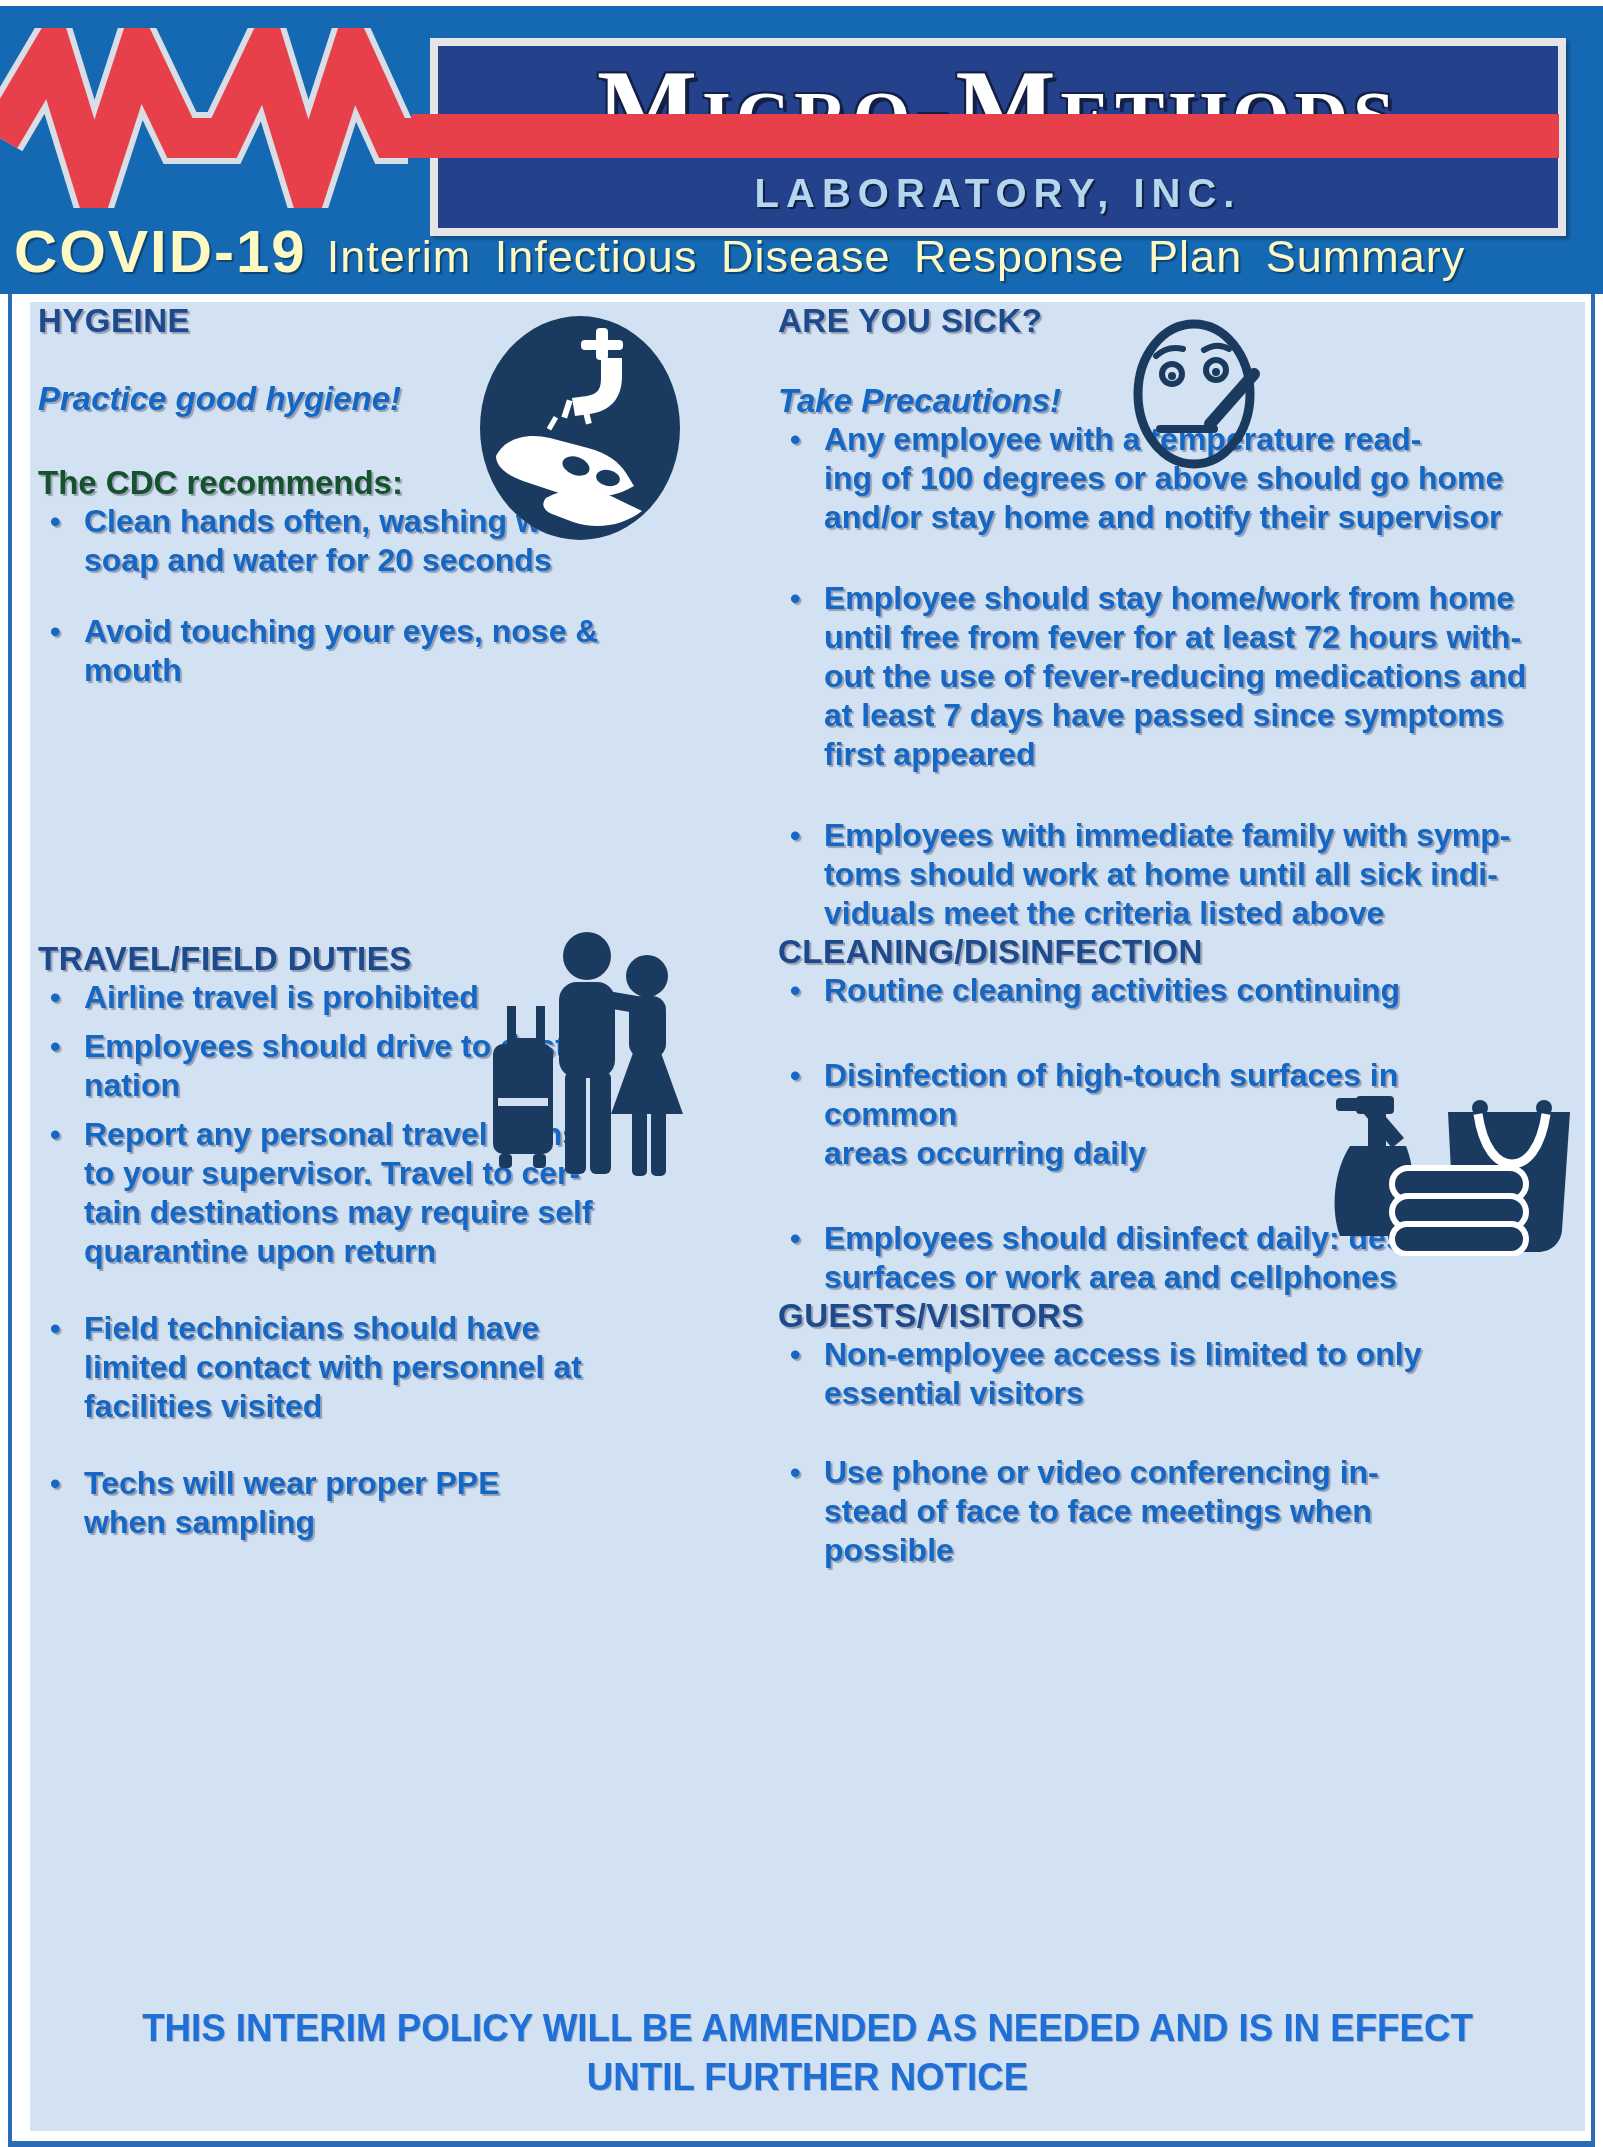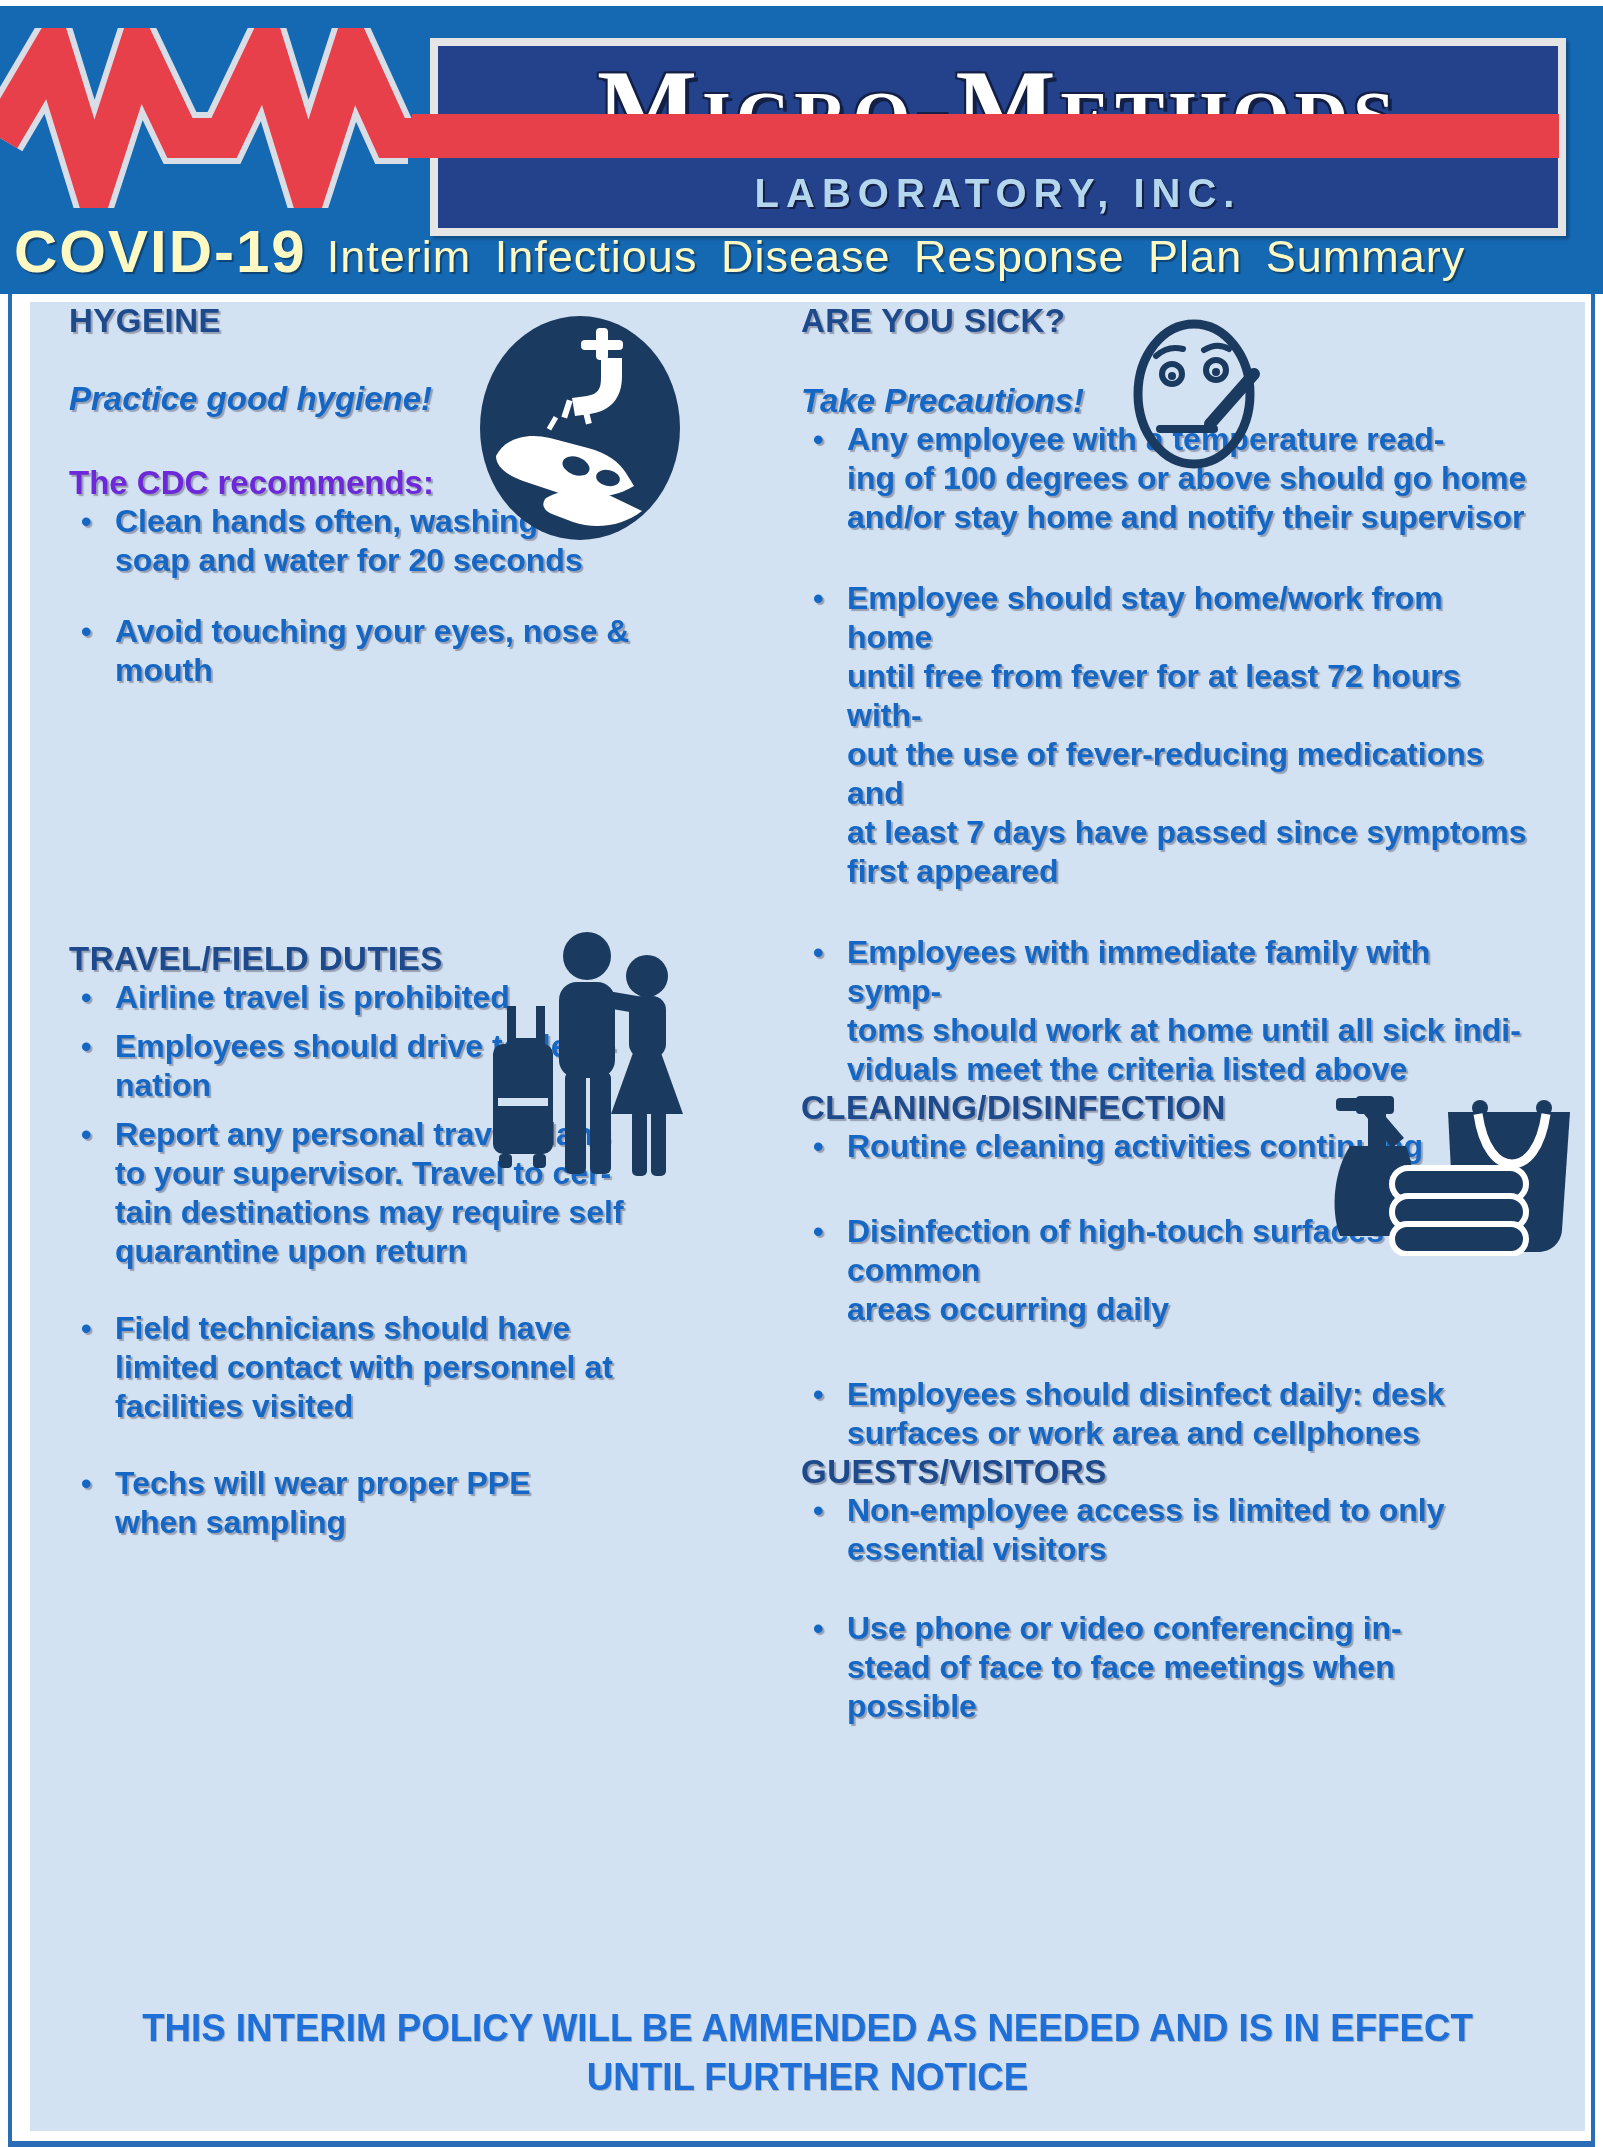--- a/index.html
+++ b/index.html
@@ -20,27 +20,27 @@
   .page-title{position:absolute;left:14px;bottom:8px;display:flex;align-items:baseline;color:#fef9c3;white-space:nowrap;z-index:5;}
   .title-main{font-size:60px;font-weight:bold;letter-spacing:2px;text-shadow:2px 2px 1px rgba(0,0,0,.35);}
   .title-rest{font-size:45px;font-weight:normal;margin-left:20px;word-spacing:10px;letter-spacing:1px;
               text-shadow:2px 2px 1px rgba(0,0,0,.35);}
   
   .frame{position:absolute;top:294px;left:8px;right:8px;bottom:0;background:#fff;
          border-left:4px solid #2a6cb5;border-right:4px solid #2a6cb5;border-bottom:6px solid #2a6cb5;
          padding:8px 6px 10px 18px;box-sizing:border-box;}
   .content{position:relative;width:100%;height:100%;background:#d3e2f2;}
   .cols{display:flex;}
-  .col-left{flex:none;width:722px;padding-left:16px;box-sizing:border-box;margin-left:23px;}
+  .col-left{flex:none;width:722px;padding-left:8px;box-sizing:border-box;}
   .col-right{flex:1;padding-left:26px;padding-right:52px;box-sizing:border-box;}
   h2.sec{font-size:33px;font-weight:bold;color:#1c4a8c;margin:0;letter-spacing:.5px;
          text-shadow:2px 2px 1px rgba(125,130,150,.7);}
   .sub{font-size:33px;font-weight:bold;font-style:italic;color:#1467c4;margin:0;
        text-shadow:2px 2px 1px rgba(125,130,150,.7);}
-  .lead{font-size:33px;font-weight:bold;color:#6d28d9;margin:0;text-shadow:2px 2px 1px rgba(125,130,150,.7);}
+  .lead{font-size:33px;font-weight:bold;color:#14532d;margin:0;text-shadow:2px 2px 1px rgba(125,130,150,.7);}
   ul.blist{list-style:none;margin:0;padding:0;font-weight:bold;color:#1467c4;}
   ul.blist li{display:grid;grid-template-columns:46px 1fr;font-size:32px;line-height:39px;
               text-shadow:2px 2px 1px rgba(125,130,150,.7);}
   ul.blist li::before{content:"\2022";grid-column:1;padding-left:12px;font-size:30px;}
   .btxt{white-space:pre-line;}
   
   .hyg-h2{margin-top:62px;}
   .hyg-sub{margin-top:40px;}
   .hyg-lead{margin-top:46px;}
   .hyg{margin-top:32px;margin-left:16px;}

